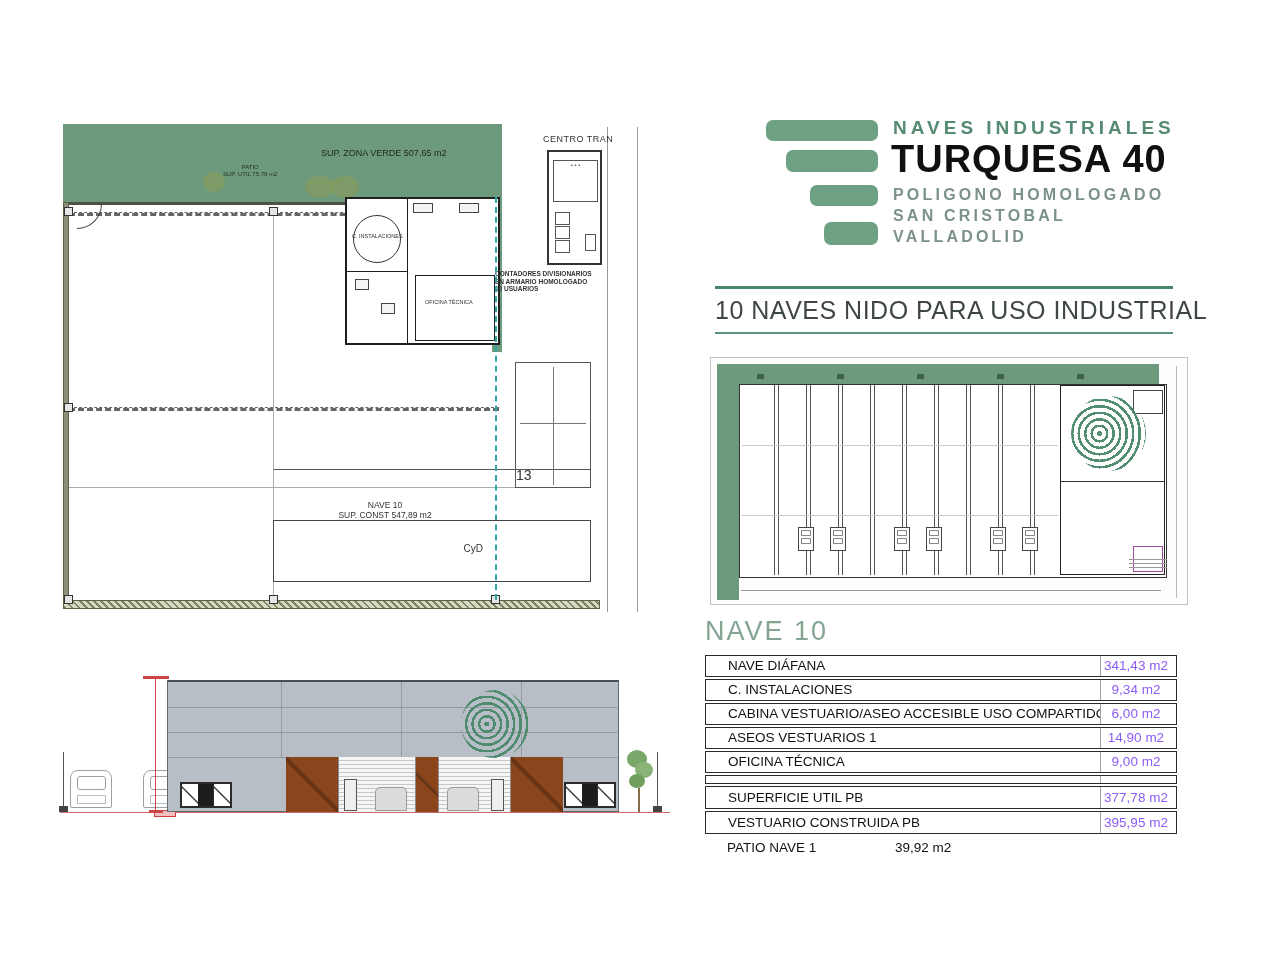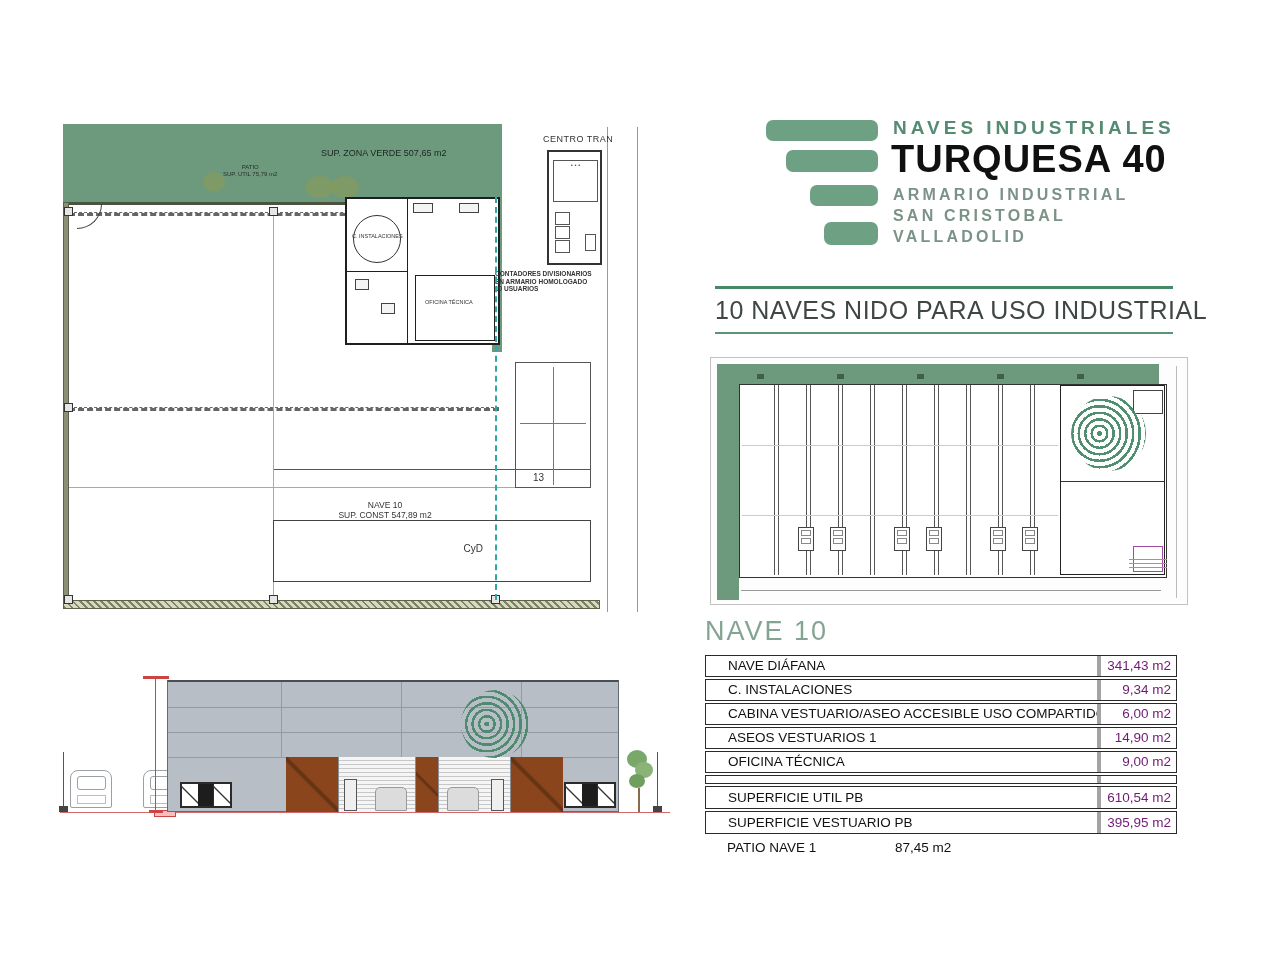--- a/index.html
+++ b/index.html
@@ -27,21 +27,21 @@
   .rooms .fix{position:absolute;border:1px solid #444;background:#f4f4f4;}
   .rooms .office{position:absolute;left:68px;top:76px;width:80px;height:66px;border:1.5px solid #1f1f1f;box-sizing:border-box;}
   .tiny{position:absolute;font-size:6px;line-height:7px;color:#333;white-space:nowrap;}
   .centro{position:absolute;left:492px;top:38px;width:55px;height:115px;border:2px solid #333;box-sizing:border-box;background:#fff;}
   .centro .c-top{position:absolute;left:4px;top:8px;width:43px;height:40px;border:1px solid #555;font-size:6px;text-align:center;color:#555;line-height:9px;}
   .centro .c-sq{position:absolute;left:6px;width:13px;height:11px;border:1px solid #555;}
   .centro .c-r{position:absolute;left:36px;top:82px;width:9px;height:15px;border:1px solid #555;}
   .fp-label-centro{position:absolute;left:488px;top:22px;font-size:9px;color:#333;letter-spacing:.5px;white-space:nowrap;}
   .contadores{position:absolute;left:440px;top:158px;font-size:6.5px;line-height:7.5px;color:#333;font-weight:bold;}
   .parking13{position:absolute;left:460px;top:250px;width:76px;height:126px;border:1px solid #555;box-sizing:border-box;}
-  .parking13 .num{position:absolute;left:17px;bottom:4px;font-size:10px;color:#333;}
+  .parking13 .num{position:absolute;left:0;bottom:4px;font-size:14px;color:#333;}
   .tealdash{position:absolute;left:440px;top:85px;height:403px;border-left:2px dashed #2fa8a5;}
   .navelabel{position:absolute;left:235px;top:388px;width:190px;text-align:center;font-size:8.5px;line-height:10px;color:#333;}
   .cyd{position:absolute;left:218px;top:408px;width:318px;height:62px;border:1px solid #444;box-sizing:border-box;}
   .cyd .t{position:absolute;left:60%;top:22px;font-size:10px;color:#333;}
   .doorarc{position:absolute;left:22px;top:92px;width:24px;height:24px;border:1px solid #444;border-radius:0 0 100% 0;border-top:none;border-left:none;}
 
   
   .elev{position:absolute;left:55px;top:660px;width:620px;height:180px;}
   .ground{position:absolute;left:5px;top:152px;width:610px;border-top:1px solid #d06a6a;}
   .lamp{position:absolute;width:1px;background:#555;}
@@ -94,21 +94,21 @@
   .sp-title{position:absolute;left:418px;top:198px;width:38px;}
   .sp-title div{border-top:1px solid #999;margin-top:3px;}
 
   
   .tblwrap{position:absolute;left:705px;top:616px;width:472px;}
   .tbl-title{font-size:27px;color:#84a492;letter-spacing:2px;}
   .trow{display:flex;border:1px solid #2a2a2a;margin-top:2px;height:20px;line-height:20px;background:#fff;}
   .trow.tall{height:21px;line-height:21px;}
   .trow.empty{height:7px;}
   .tlabel{flex:1;padding-left:22px;font-size:13.5px;color:#111;white-space:nowrap;overflow:hidden;}
-  .tval{width:70px;border-left:4px solid #a3a3a3;text-align:right;padding-right:5px;font-size:13.5px;color:#701a75;}
+  .tval{width:70px;border-left:1px solid #a3a3a3;text-align:center;padding-right:5px;font-size:13.5px;color:#8b5cf6;}
   .patio{display:flex;margin-top:4px;height:20px;line-height:20px;font-size:13.5px;color:#111;}
   .patio .pl{padding-left:22px;width:168px;}
 
   
   .footer{position:absolute;left:0;top:843px;width:1280px;text-align:center;font-size:17.5px;color:#585d60;letter-spacing:.3px;}
   .footer .dot{color:#4e8f6e;font-weight:bold;}
 </style>
 </head>
 <body>
 
@@ -251,21 +251,21 @@
     <div class="trunk" style="left:583px;top:128px;height:24px;"></div>
   </div>
 
   <div>
     <div class="bar" style="left:766px;top:120px;width:112px;height:21px;"></div>
     <div class="bar" style="left:786px;top:150px;width:92px;height:22px;"></div>
     <div class="bar" style="left:810px;top:185px;width:68px;height:21px;"></div>
     <div class="bar" style="left:824px;top:222px;width:54px;height:23px;"></div>
     <div class="logo-top">NAVES INDUSTRIALES</div>
     <div class="logo-main">TURQUESA 40</div>
-    <div class="logo-sub" style="top:186px;">ARMARIO INDUSTRIAL</div>
+    <div class="logo-sub" style="top:186px;">POLIGONO HOMOLOGADO</div>
     <div class="logo-sub" style="top:207px;">SAN CRISTOBAL</div>
     <div class="logo-sub" style="top:228px;">VALLADOLID</div>
   </div>
 
   <div class="headwrap">
     <div class="rule-a"></div>
     <div class="head-t">10 NAVES NIDO PARA USO INDUSTRIAL</div>
     <div class="rule-b"></div>
   </div>
 
@@ -352,26 +352,26 @@
     <div class="trow">
       <span class="tlabel">OFICINA TÉCNICA</span>
       <span class="tval">9,00 m2</span>
     </div>
     <div class="trow empty">
       <span class="tlabel"></span>
         <span class="tval"></span>
     </div>
     <div class="trow tall">
       <span class="tlabel">SUPERFICIE UTIL PB</span>
-      <span class="tval">610,54 m2</span>
+      <span class="tval">377,78 m2</span>
     </div>
     <div class="trow tall">
-      <span class="tlabel">SUPERFICIE VESTUARIO PB</span>
+      <span class="tlabel">VESTUARIO CONSTRUIDA PB</span>
       <span class="tval">395,95 m2</span>
     </div>
     <div class="patio">
       <span class="pl">PATIO NAVE 1</span>
-      <span>87,45 m2</span>
+      <span>39,92 m2</span>
     </div>
   </div>
 
 
 </div>
 
 </body></html>

